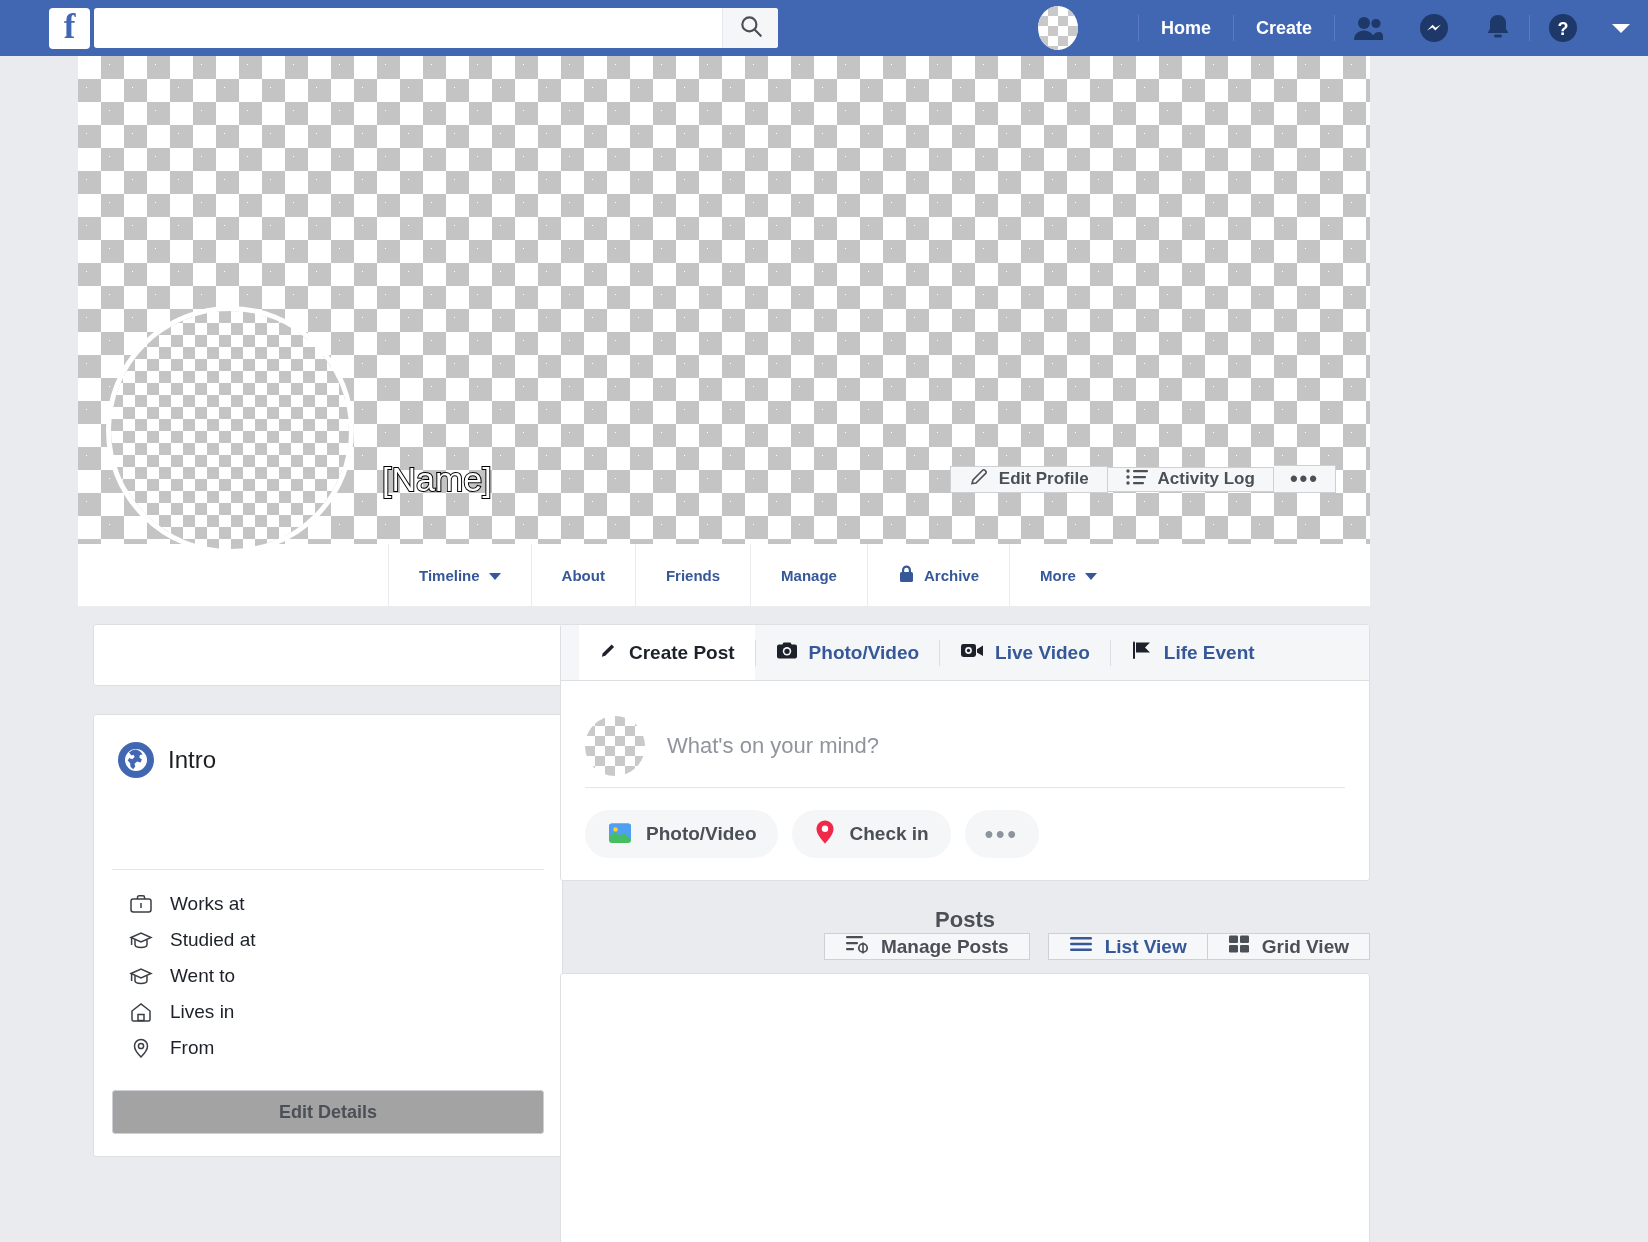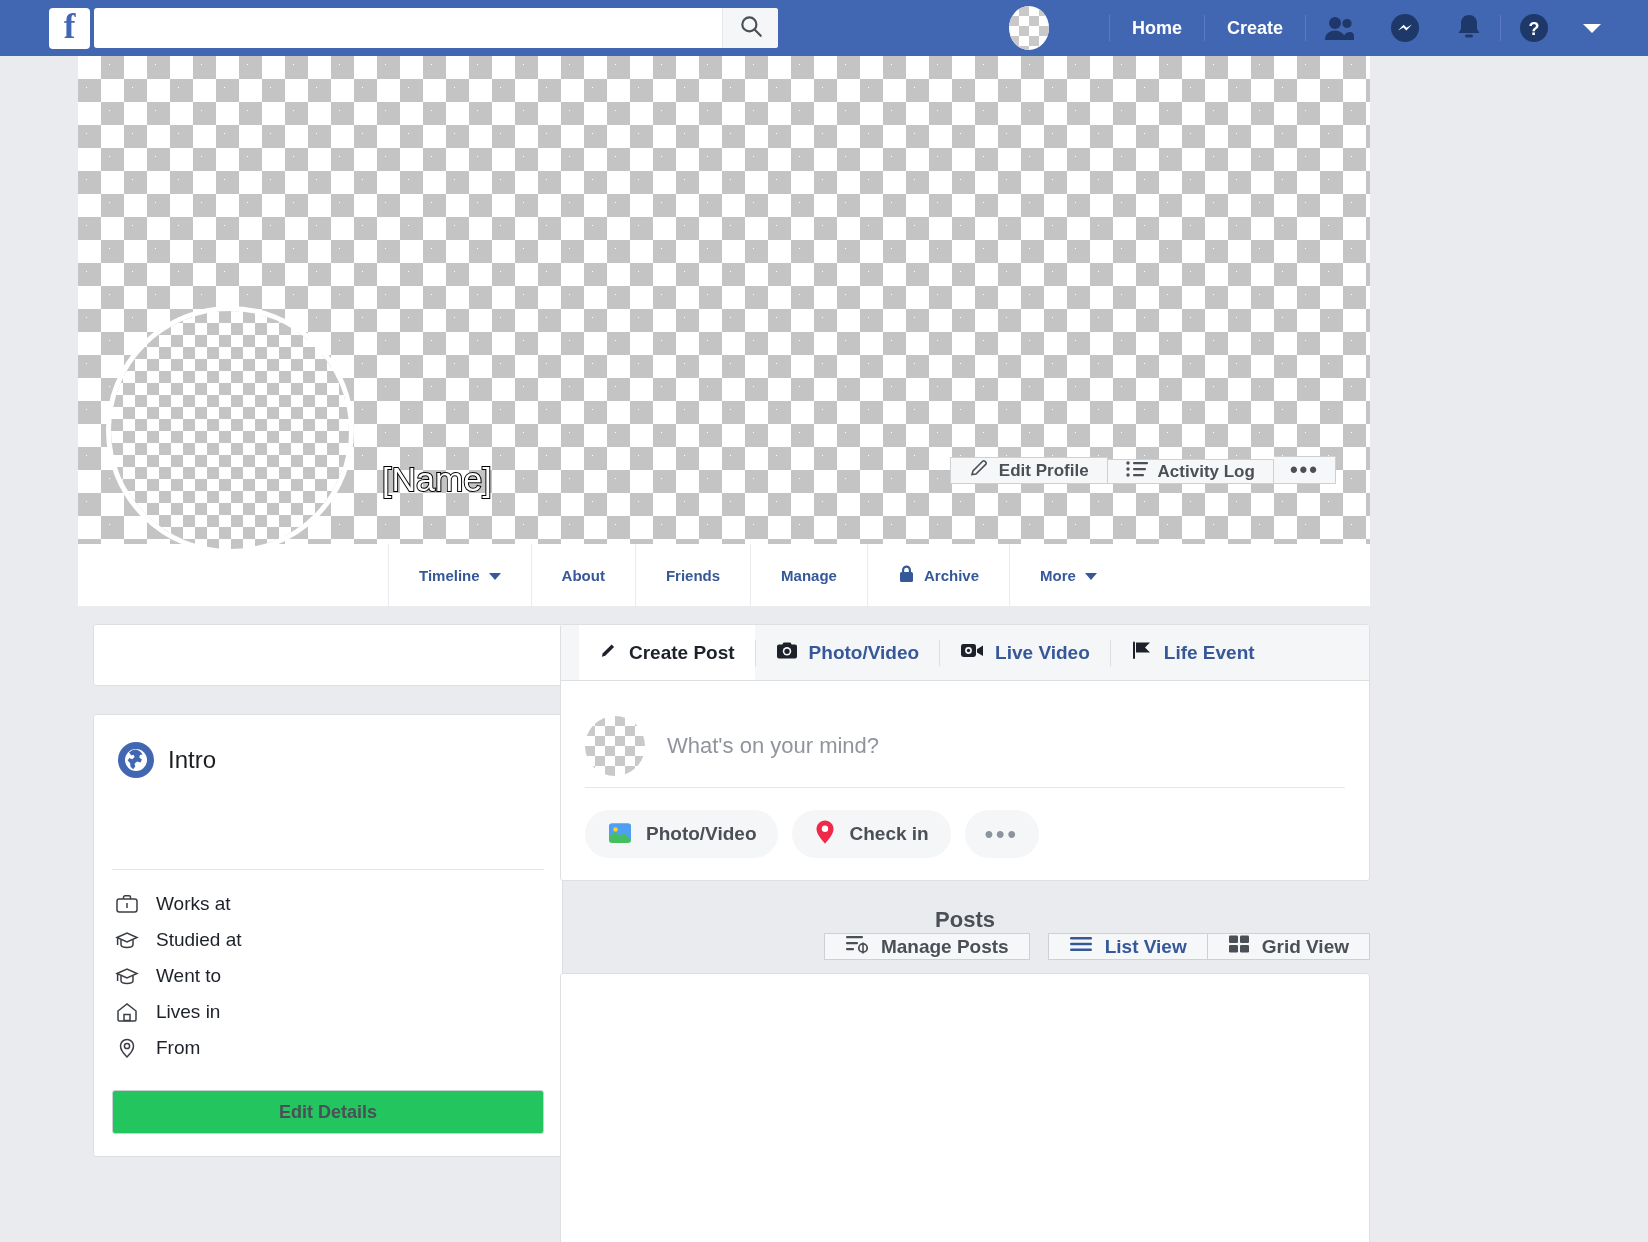--- a/index.html
+++ b/index.html
@@ -62,21 +62,21 @@
     font-family: "Liberation Sans", sans-serif;
     background: transparent;
   }
   #search-btn {
     width: 56px; height: 100%;
     background: #f5f6f7; border-left: 1px solid #e4e6eb;
     border-radius: 0 3px 3px 0;
     display: flex; align-items: center; justify-content: center;
     cursor: pointer;
   }
-  .nav-right { margin-left: auto; display: flex; align-items: center; height: 56px; padding-right: 47px; }
+  .nav-right { margin-left: auto; display: flex; align-items: center; height: 56px; padding-right: 18px; }
   .nav-avatar {
     width: 40px; height: 44px; border-radius: 50%;
     margin-right: 60px; overflow: hidden;
     background: #fff;
   }
   .nav-avatar .inner { width: 100%; height: 100%; }
   .nav-link {
     color: #fff; font-size: 18px; font-weight: bold;
     padding: 0 22px; cursor: pointer; white-space: nowrap;
   }
@@ -112,22 +112,22 @@
 
   #profile-name {
     position: absolute; left: 304px; top: 404px;
     font-size: 34px; font-weight: normal; color: #ffffff;
     -webkit-text-stroke: 2px #000;
     paint-order: stroke fill;
     letter-spacing: 0px;
   }
 
   #cover-actions {
-    position: absolute; right: 34px; top: 386px;
-    display: flex; align-items: flex-end; height: 42px;
+    position: absolute; right: 34px; top: 402px;
+    display: flex; align-items: center; height: 42px;
   }
   .cover-btn {
     background: #f6f7f9; border: 1px solid #ced0d4;
     display: flex; align-items: center; gap: 10px;
     padding: 0 18px; font-size: 17px; font-weight: bold; color: #4b4f56;
     cursor: pointer; white-space: nowrap;
   }
   .cover-btn + .cover-btn { border-left: 0; }
   .cover-btn.dots { padding: 0 16px; letter-spacing: 2px; font-size: 22px; }
 
@@ -161,26 +161,26 @@
   .globe {
     width: 36px; height: 36px; border-radius: 50%;
     background: #4267b2; display: flex; align-items: center; justify-content: center;
   }
   .intro-title { font-size: 24px; color: #1c1e21; }
   .intro-gap { height: 88px; }
   .intro-div { height: 1px; background: #e5e6e9; margin: 0 18px; }
   .intro-list { padding: 16px 0 10px 0; }
   .intro-item {
     display: flex; align-items: center; gap: 16px;
-    padding: 7px 20px; font-size: 19px; color: #1d2129;
+    padding: 7px 34px; font-size: 19px; color: #1d2129;
   }
   .intro-item .ico { width: 26px; display: flex; justify-content: center; }
   #edit-details {
     margin: 14px 18px 22px 18px; height: 44px;
-    background: #22c55e; border: 1px solid #ccd0d5; border-radius: 3px;
+    background: #a3a3a3; border: 1px solid #ccd0d5; border-radius: 3px;
     display: flex; align-items: center; justify-content: center;
     font-size: 18px; font-weight: bold; color: #4b4f56; cursor: pointer;
   }
 
   #right-col { position: absolute; left: 560px; top: 568px; width: 810px; }
 
   #composer-card { background: #fff; border: 1px solid #dddfe2; border-radius: 3px; }
   #composer-tabs {
     display: flex; align-items: center; height: 56px;
     background: #f5f6f7; border-bottom: 1px solid #dddfe2;

